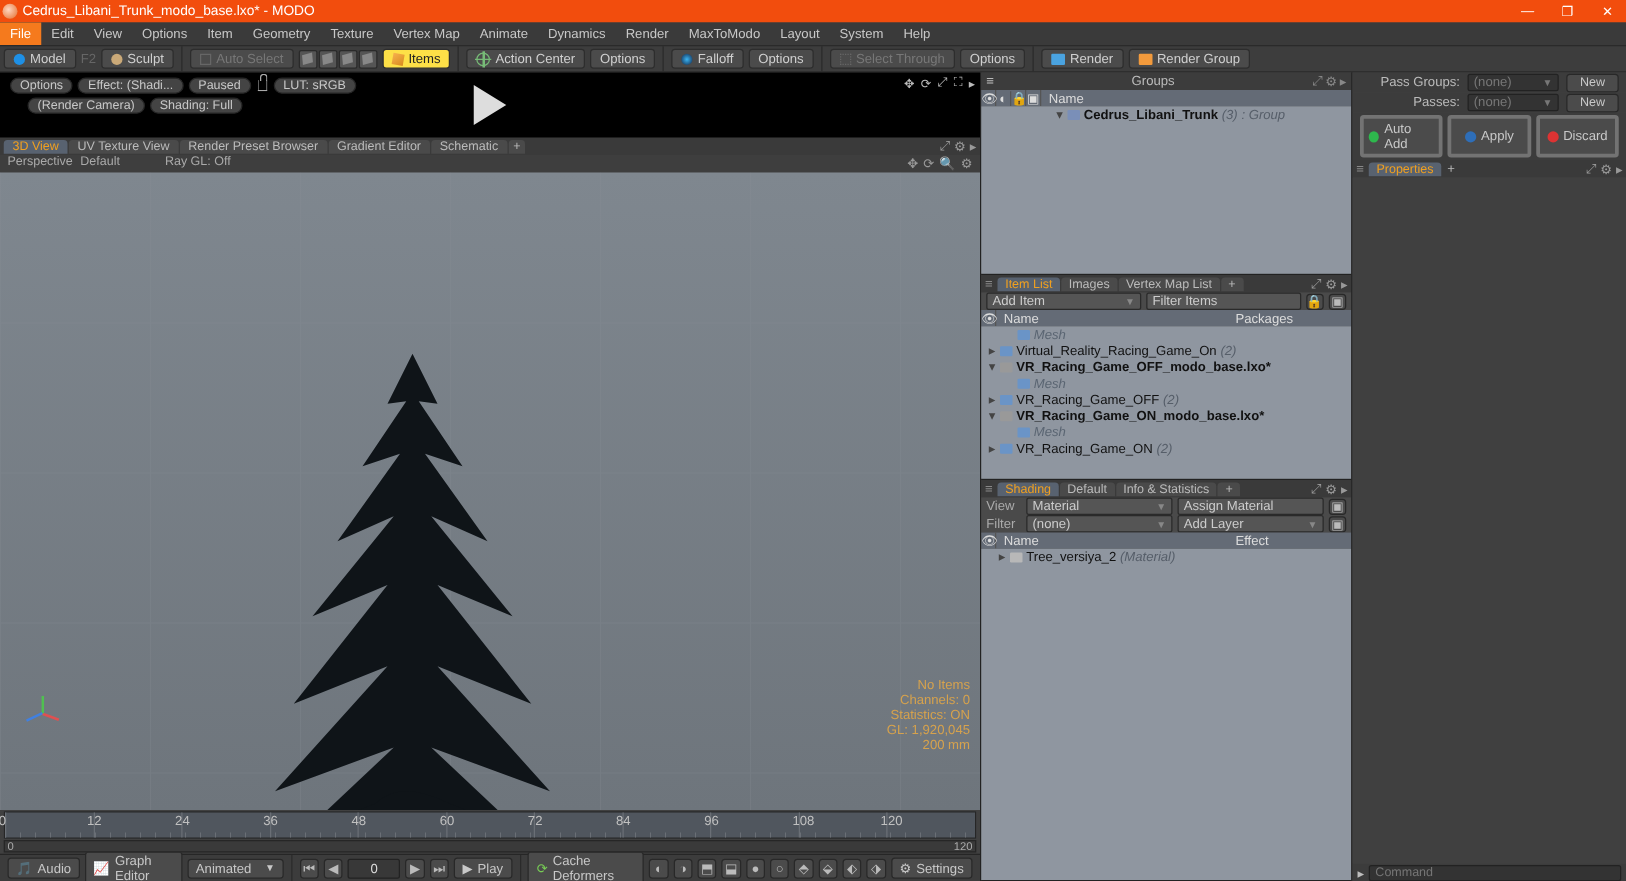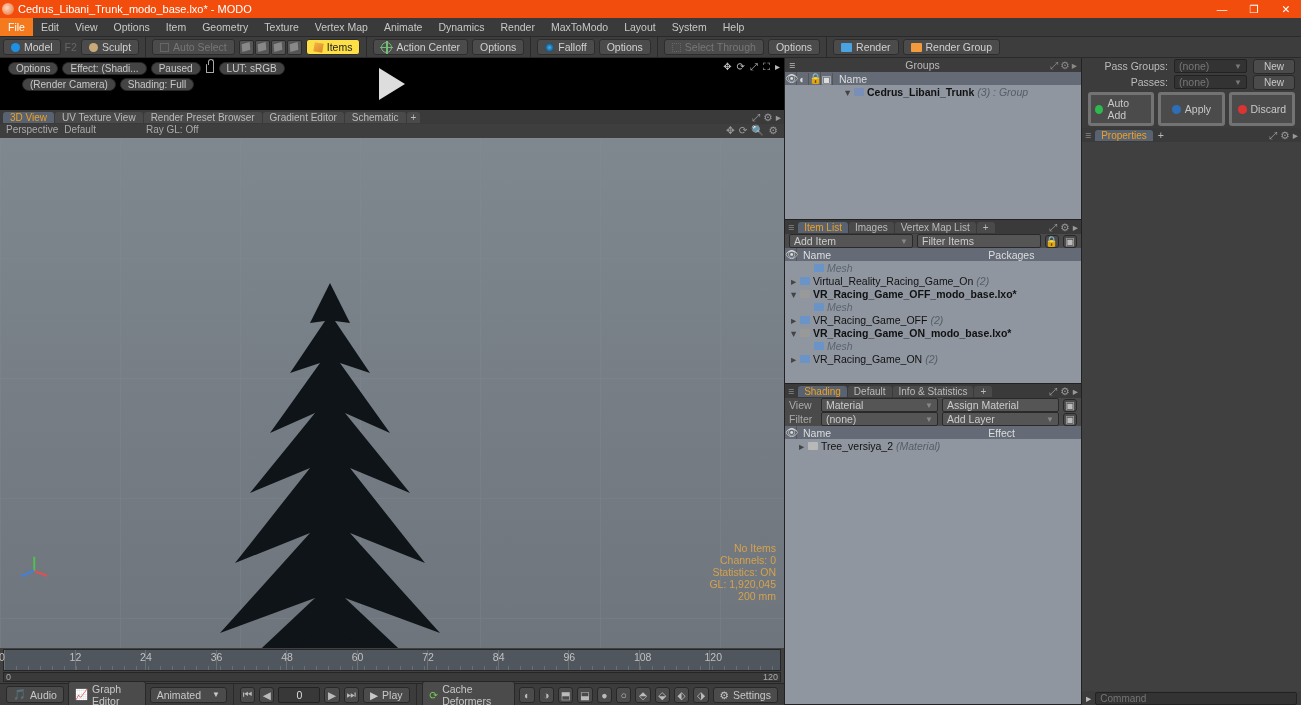--- a/index.html
+++ b/index.html
@@ -272,21 +272,21 @@
       <div class="viewtab-icons">
         <span>⤢</span>
         <span>⚙</span>
         <span>▸</span>
       </div>
     </div>
 
     <div class="viewoptbar">
       <div class="viewopt">Perspective</div>
       <div class="viewopt">Default</div>
-      <div class="viewopt" style="margin-left:44px">Ray GL: Off</div>
+      <div class="viewopt" style="margin-left:30px">Ray GL: Off</div>
       <div class="viewopt-icons">
         <span>✥</span>
         <span>⟳</span>
         <span>🔍</span>
         <span>⚙</span>
       </div>
     </div>
 
     <div class="viewport">
       <div class="gridlines"></div>

